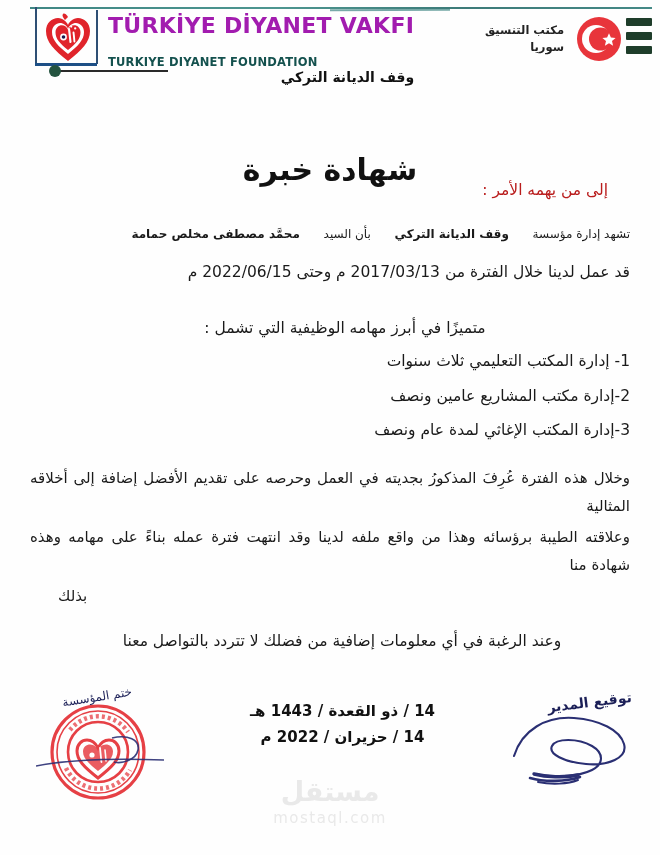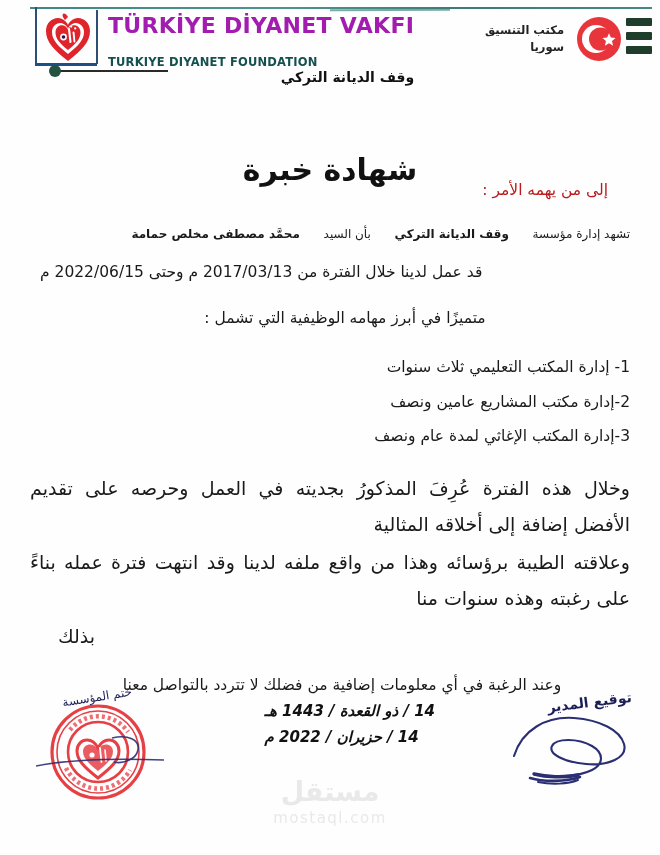--- a/index.html
+++ b/index.html
@@ -174,47 +174,47 @@
   .salutation { margin-right: 22px; margin-bottom: 26px; font-size: 15.5px; }
 
   .attest-line {
     margin-bottom: 22px;
     font-size: 12px;
   }
   .attest-line .gap { display: inline-block; width: 16px; }
   .name-strong { font-weight: 700; }
 
   .period-line {
-    margin-bottom: 28px;
-    text-align: left;
+    margin-bottom: 38px;
+    text-align: right;
     font-size: 15.5px;
     padding-left: 10px;
   }
 
   .intro-line {
-    margin-bottom: 31px;
+    margin-bottom: 15px;
     text-align: center;
     font-size: 15.5px;
     padding-left: 30px;
   }
 
   .duties {
     margin: 0 0 24px 0;
     padding: 0;
     list-style: none;
   }
   .duties li {
     font-size: 15.5px;
     line-height: 1.2;
     margin-bottom: 16px;
     padding-left: 30px;
   }
 
   .para {
-    font-size: 19px;
+    font-size: 15px;
     line-height: 1.9;
     margin-bottom: 2px;
     text-align: justify;
   }
   .tail-word { margin-bottom: 22px; text-align: left; padding-left: 28px; }
   .contact-line {
     text-align: center;
     font-size: 15.5px;
     margin-top: 18px;
     padding-left: 24px;
@@ -225,23 +225,22 @@
     position: absolute;
     left: 0; right: 0;
     top: 690px;
     height: 120px;
   }
   .dates {
     position: absolute;
     right: 225px;
     top: 8px;
     direction: rtl;
-    text-align: left;
+    text-align: center;
     line-height: 1.75;
-    font-style: italic;
   }
   .date-line {
     font-size: 15px;
     font-weight: 700;
     color: #111;
     white-space: nowrap;
   }
   .sig-label {
     position: absolute;
     right: 28px;
@@ -369,21 +368,21 @@
 
     <div class="intro-line">متميزًا في أبرز مهامه الوظيفية التي تشمل :</div>
 
     <ul class="duties">
       <li>1-  إدارة المكتب التعليمي ثلاث سنوات</li>
       <li>2-إدارة مكتب المشاريع عامين ونصف</li>
       <li>3-إدارة المكتب الإغاثي لمدة عام ونصف</li>
     </ul>
 
     <div class="para">وخلال هذه الفترة عُرِفَ المذكورُ بجديته في العمل وحرصه على تقديم الأفضل إضافة إلى أخلاقه المثالية</div>
-    <div class="para">وعلاقته الطيبة برؤسائه وهذا من واقع ملفه لدينا وقد انتهت فترة عمله بناءً على رغبته وهذه سنوات منا</div>
+    <div class="para">وعلاقته الطيبة برؤسائه وهذا من واقع ملفه لدينا وقد انتهت فترة عمله بناءً على مهامه وهذه شهادة منا</div>
     <div class="para tail-word">بذلك</div>
 
     <div class="contact-line">وعند الرغبة في أي معلومات إضافية من فضلك لا تتردد بالتواصل معنا</div>
   </div>
 
   <div class="sig-area">
 
     <div class="dates">
       <div class="date-line">14 / ذو القعدة / 1443 هـ</div>
       <div class="date-line">14  /  حزيران  / 2022 م</div>

